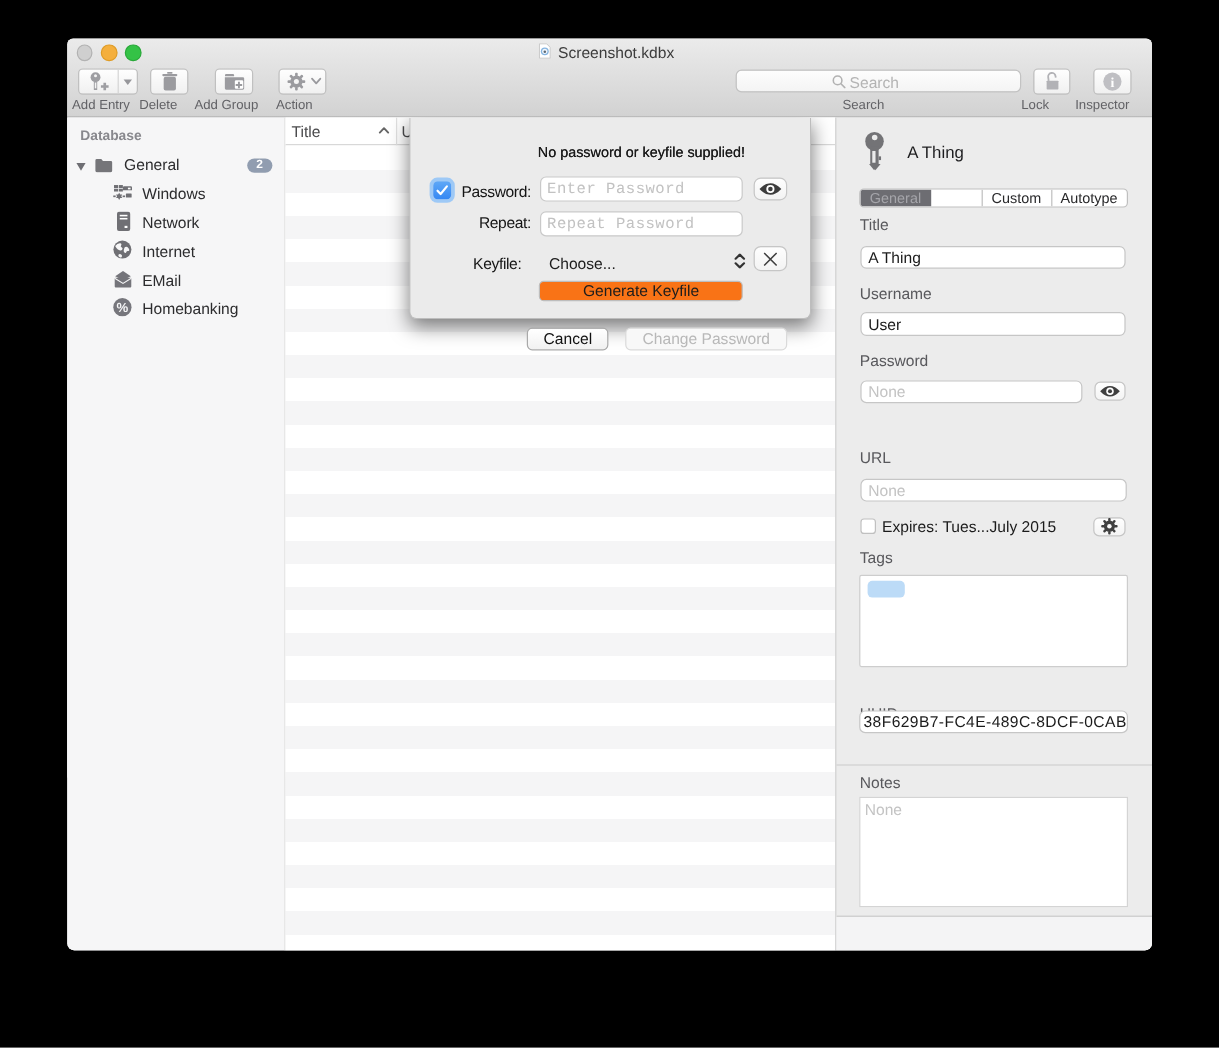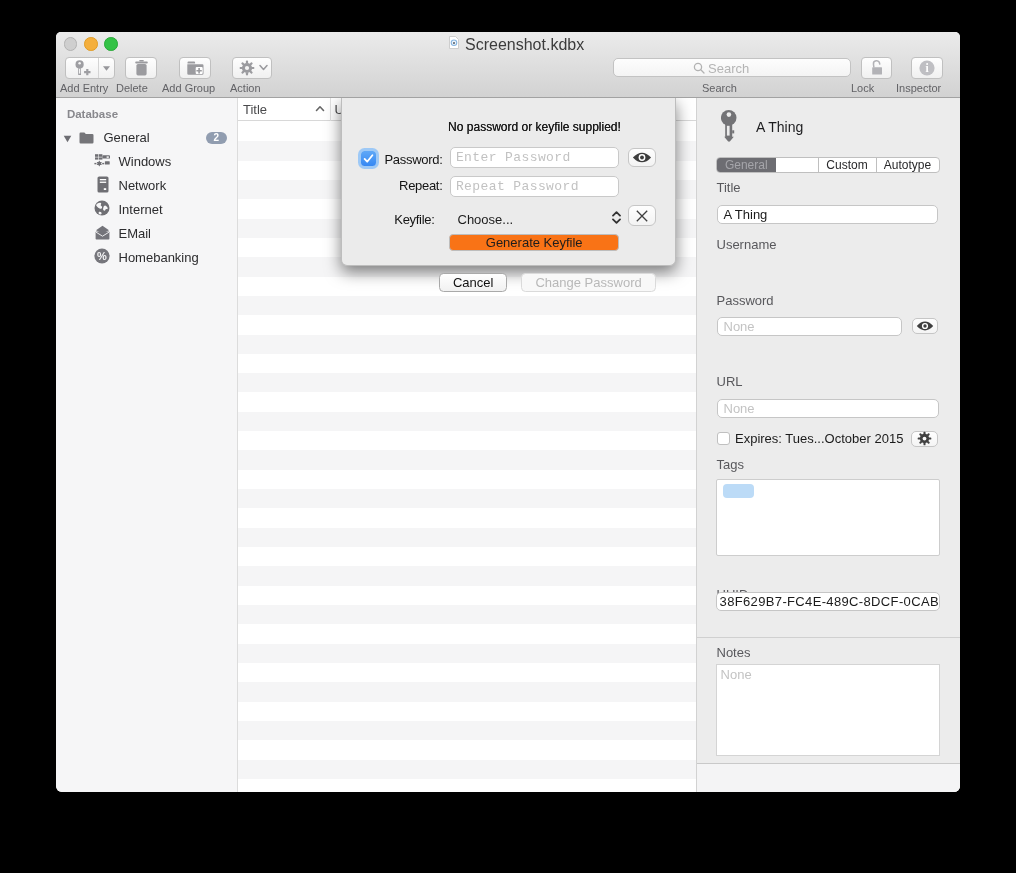--- a/index.html
+++ b/index.html
@@ -6,21 +6,21 @@
 body{width:1016px;height:873px;background:#000;overflow:hidden;font-family:"Liberation Sans",sans-serif;}
 .abs{position:absolute;}
 #win{position:absolute;left:56px;top:32px;width:904px;height:760px;border-radius:5px 5px 6px 6px;background:#ececec;overflow:hidden;box-shadow:0 18px 40px rgba(0,0,0,.6);}
 
 #tbar{position:absolute;left:0;top:0;width:904px;height:65px;background:linear-gradient(#ebebeb,#d2d2d2);border-bottom:1px solid #a2a2a2;}
 .light{position:absolute;top:5.3px;width:11.6px;height:11.6px;border-radius:50%;}
 #l1{left:7.7px;background:#cfcfcf;border:0.5px solid #b2b2b2;}
 #l2{left:28px;background:#f4af3d;border:0.5px solid #df9c27;}
 #l3{left:48px;background:#34c246;border:0.5px solid #2aa93a;}
 #dicon{position:absolute;left:393px;top:4px;width:10px;height:13px;}
-#wtitle{position:absolute;left:409px;top:4px;font-size:16px;color:#3c3c3c;}
+#wtitle{position:absolute;left:409px;top:4px;font-size:13px;color:#3c3c3c;}
 .tbtn{position:absolute;top:24.7px;height:22px;border:1px solid #c0c0c0;border-radius:4px;background:linear-gradient(#fefefe,#f0f0f0);box-sizing:border-box;}
 .tlabel{position:absolute;top:50px;font-size:11px;color:#626266;text-align:left;}
 
 #content{position:absolute;left:0;top:66px;width:904px;height:550px;background:#fff;}
 #sidebar{position:absolute;left:0;top:0;width:180.5px;height:694px;background:#f6f6f7;border-right:1px solid #dcdcdc;}
 .side-item{position:absolute;font-size:13px;color:#2c2c2e;}
 #table{position:absolute;left:181.5px;top:0;right:264.5px;height:694px;background:#fff;}
 #thead{position:absolute;left:0;top:0;width:100%;height:23px;background:#fff;border-bottom:1px solid #d8d8d8;box-sizing:border-box;}
 #rows{position:absolute;left:0;top:24px;bottom:0;width:100%;background:repeating-linear-gradient(180deg,#fff 0px,#fff 19.32px,#f5f5f6 19.32px,#f5f5f6 38.64px);}
 #insp{position:absolute;left:639.5px;top:0;width:264.5px;height:694px;background:#ececec;border-left:1px solid #d2d2d2;box-sizing:content-box;}
@@ -214,37 +214,38 @@
 
       <div style="position:absolute;left:19.5px;top:58.5px;width:223.5px;height:16px;border:1px solid #bfbfbf;border-radius:4px;background:#fff;box-sizing:border-box;display:flex;overflow:hidden;font-size:12px;">
         <div style="width:58.5px;background:#6d6d72;color:#a5a5aa;text-align:center;line-height:14.5px;">General</div>
         <div style="width:42px;border-left:1px solid #404040;color:#6d28d9;text-align:center;line-height:14.5px;box-sizing:border-box;margin-top:32px;">Files</div>
         <div style="width:58px;border-left:1px solid #bfbfbf;color:#28282a;text-align:center;line-height:14.5px;box-sizing:border-box;">Custom</div>
         <div style="flex:1;border-left:1px solid #bfbfbf;color:#28282a;text-align:center;line-height:14.5px;box-sizing:border-box;">Autotype</div>
       </div>
       <div class="ilabel" style="left:20px;top:81.5px;">Title</div>
       <div class="ifield" style="left:20px;top:106.5px;width:221.5px;height:19.5px;">A Thing</div>
       <div class="ilabel" style="left:20px;top:138.5px;">Username</div>
+      <div class="ifield" style="left:20px;top:162.3px;width:221.5px;height:20px;">User</div>
       <div class="ilabel" style="left:20px;top:194.5px;">Password</div>
       <div class="ifield" style="left:20px;top:219px;width:185.5px;height:18.5px;">
           <span class="iph">None</span>
         </div>
       <div class="ibtn" style="left:215.2px;top:220px;width:26.6px;height:16px;">
         <svg width="18" height="12" viewBox="0 0 18 12">
             <path d="M0.8 6 Q9 -2.8 17.2 6 Q9 14.8 0.8 6 z" fill="#3f3f3f"></path>
             <circle cx="9" cy="6" r="3.1" fill="#fff"></circle>
             <circle cx="9" cy="6" r="1.7" fill="#3f3f3f"></circle>
           </svg>
       </div>
       <div class="ilabel" style="left:20px;top:275.5px;">URL</div>
       <div class="ifield" style="left:20px;top:301px;width:222.5px;height:19px;">
           <span class="iph">None</span>
         </div>
       <div style="position:absolute;left:20px;top:333.5px;width:13.5px;height:13.5px;background:#fff;border:1px solid #c0c0c0;border-radius:3px;box-sizing:border-box;"></div>
-      <div style="position:absolute;left:38.5px;top:332.5px;font-size:13px;color:#1b1b1b;">Expires: Tues...October 2015</div>
+      <div style="position:absolute;left:38.5px;top:332.5px;font-size:13px;color:#1b1b1b;">Expires: Tues...July 2015</div>
       <div class="ibtn" style="left:214px;top:332.5px;width:27.5px;height:16.5px;">
         <svg width="15" height="15" viewBox="0 0 16 16">
         <g fill="#414141">
           <circle cx="8" cy="8" r="5"></circle>
           <rect x="6.9" y="0.7" width="2.2" height="3" rx="0.9"></rect>
           <rect x="6.9" y="12.3" width="2.2" height="3" rx="0.9"></rect>
           <rect x="0.7" y="6.9" width="3" height="2.2" rx="0.9"></rect>
           <rect x="12.3" y="6.9" width="3" height="2.2" rx="0.9"></rect>
           <g transform="rotate(45 8 8)">
             <rect x="6.9" y="0.7" width="2.2" height="3" rx="0.9"></rect>

